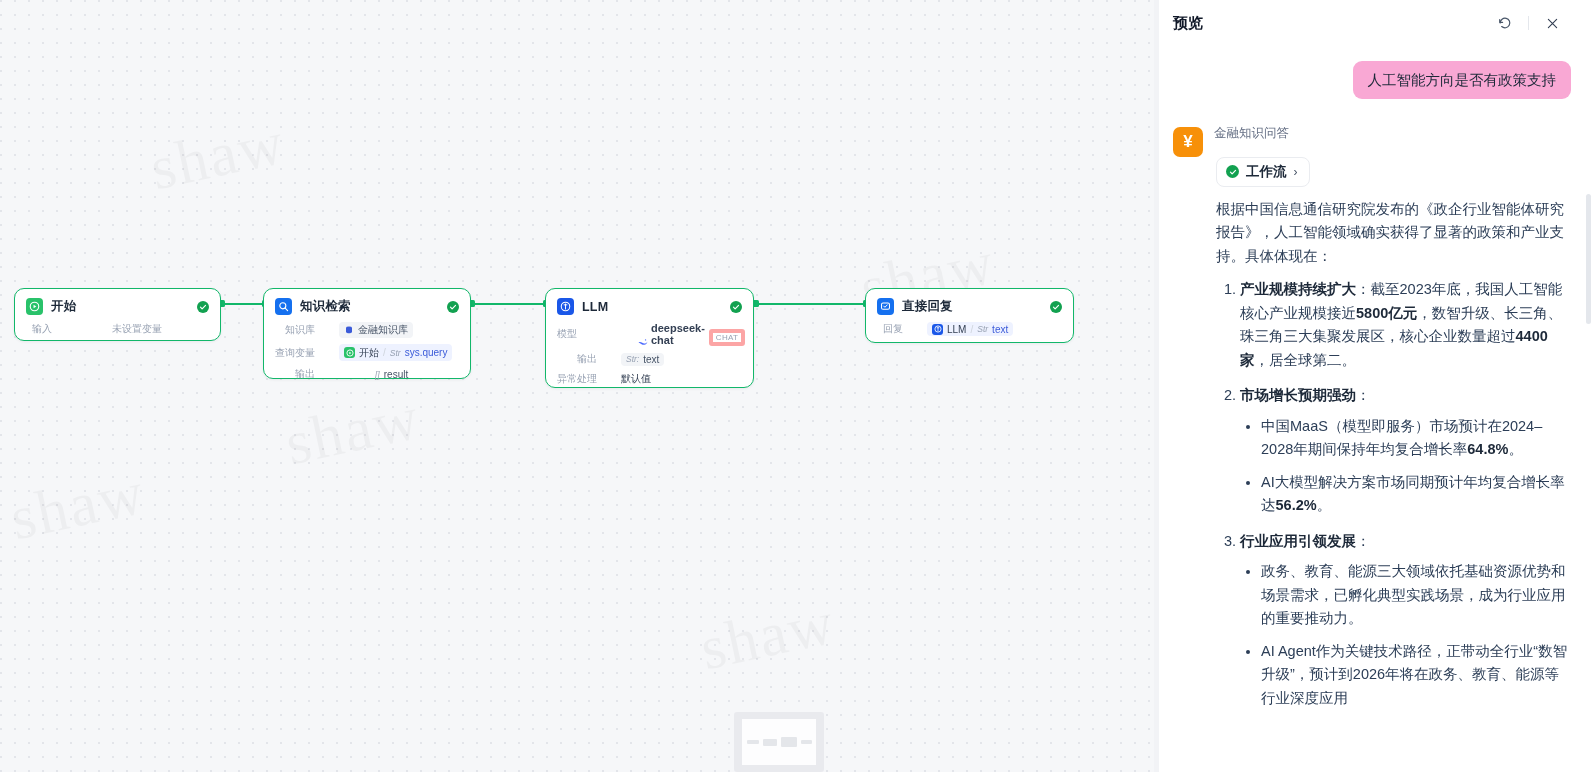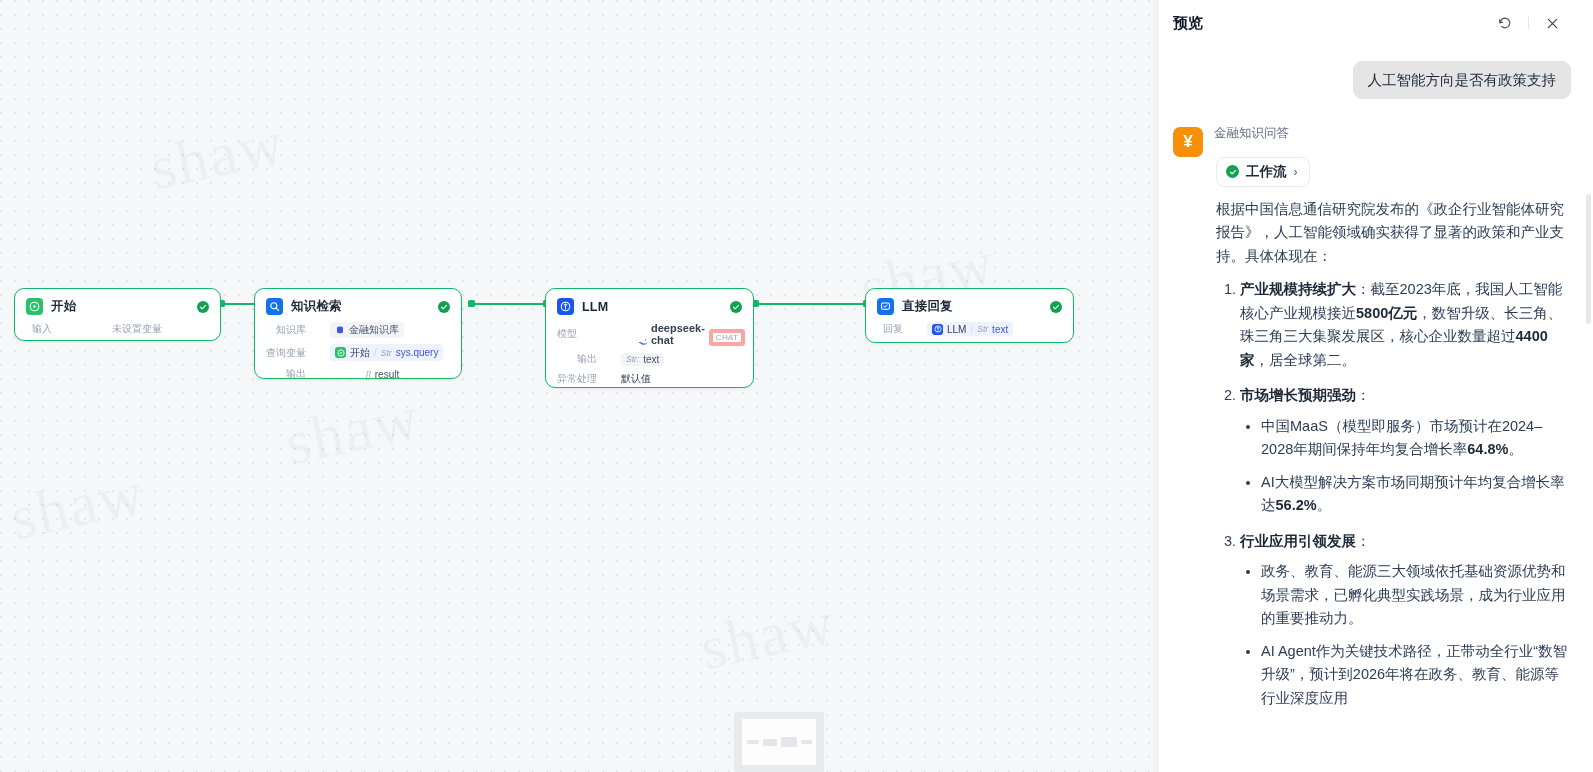--- a/index.html
+++ b/index.html
@@ -151,21 +151,21 @@
     color: #475467; cursor: pointer;
   }
   .head-divider { width: 1px; height: 14px; background: #e4e7ec; margin: 0 10px; }
 
   #panel-body {
     flex: 1 1 auto; overflow: hidden; position: relative;
     padding: 0 22px 0 14px;
   }
   .user-row { display: flex; justify-content: flex-end; margin-top: 15px; }
   .user-bubble {
-    background: #e5e5e5;
+    background: #f9a8d4;
     color: #1d2939;
     font-size: 14.5px;
     border-radius: 9px;
     padding: 9px 15px;
     max-width: 330px;
     line-height: 1.4;
   }
   .bot-row { margin-top: 26px; display: flex; gap: 11px; align-items: flex-start; }
   .bot-avatar {
     width: 30px; height: 30px; border-radius: 7px;
@@ -259,21 +259,21 @@
       <div class="node-body">
         <div class="row">
           <span class="row-label" style="width:26px">输入</span>
           <span class="row-val">
               <span style="color:#98a2b3;font-size:10px">未设置变量</span>
             </span>
         </div>
       </div>
     </div>
 
-    <div class="node" style="left:254px; top:288px; width:208px; height:91px;">
+    <div class="node" style="left:263px; top:288px; width:208px; height:91px;">
       <div class="node-head">
         <span class="node-icon ic-kb">
           <svg width="11" height="11" viewBox="0 0 16 16" fill="none">
             <circle cx="7" cy="7" r="4.4" stroke="#fff" stroke-width="1.6"></circle>
             <path d="M10.4 10.4L14 14" stroke="#fff" stroke-width="1.6" stroke-linecap="round"></path>
           </svg>
         </span>
         <span class="node-title">知识检索</span>
         <span class="node-status">
           <svg width="8" height="8" viewBox="0 0 12 12">

